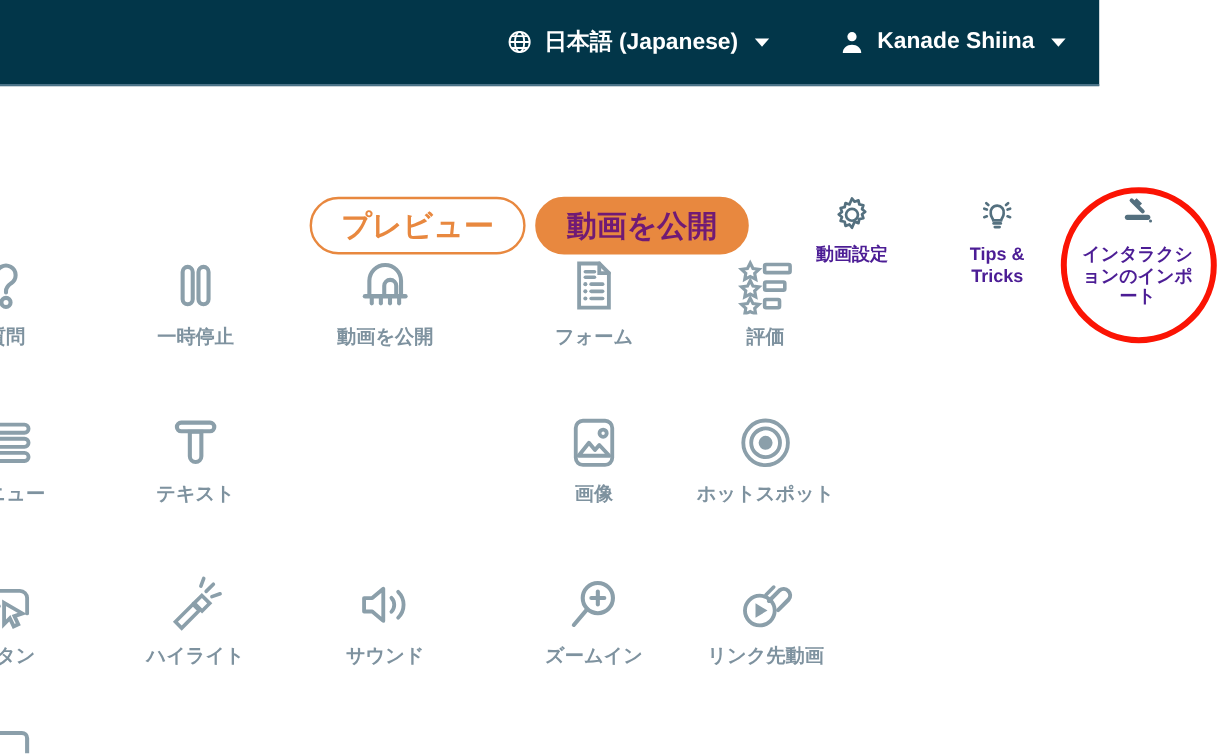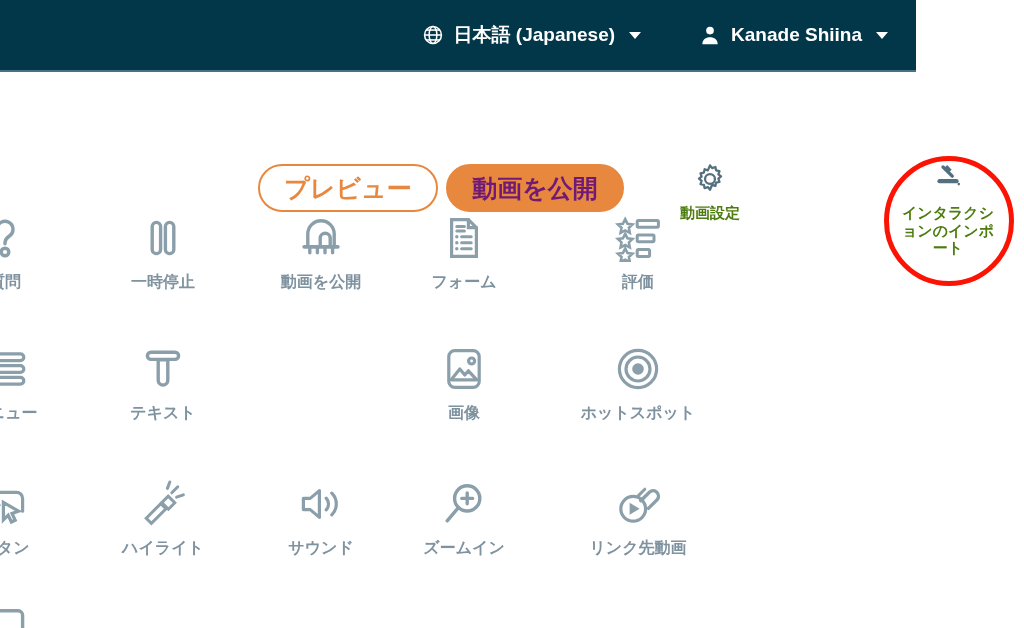--- a/index.html
+++ b/index.html
@@ -59,21 +59,21 @@
   .toolitem {
     position: absolute;
     display: flex; flex-direction: column; align-items: center;
     cursor: pointer; text-align: center;
     color: #54707f;
   }
   .toolitem .glyph { width: 34px; height: 34px; color:#54707f; }
   .toolitem .glyph svg { display:block; width:100%; height:100%; }
   .toolitem .tlabel {
     margin-top: 8px; font-size: 15px; font-weight: bold;
-    color: #4d7c0f; line-height: 1.18;
+    color: #4c1d95; line-height: 1.18;
   }
   #tool-video-settings { left: 660px; top: 90px; width: 100px; }
   #tool-tips          { left: 795px; top: 90px; width: 72px; }
   #tool-import        { left: 898px; top: 90px; width: 100px; justify-content: flex-end; }
 
   
   .annot-circle {
     position: absolute;
     left: 884px; top: 84px; width: 130px; height: 130px;
     border: 5px solid #fb1404;
@@ -96,21 +96,21 @@
   .cell .gicon { width: 48px; height: 48px; color: #8b9faa; }
   .cell .gicon svg { display:block; width:100%; height:100%; }
   .cell .glabel {
     margin-top: 10px; font-size: 16px; font-weight: bold;
     color: #7e929f; line-height: 1.3; width: 120px;
   }
   
   .c0 { left: -70px; }
   .c1 { left: 88px; text-align: center; }
   .c2 { left: 246px; }
-  .c3 { left: 389px; }
+  .c3 { left: 420px; }
   .c4 { left: 563px; }
   
   .r0 { top: 12px; }
   .r1 { top: 143px; }
   .r2 { top: 278px; }
   .r3 { top: 400px; }
 </style>
 </head>
 <body>
 
@@ -153,20 +153,36 @@
     <div class="toolitem" id="tool-video-settings">
       <span class="glyph">
         <svg viewBox="0 0 24 24" fill="none" stroke="currentColor" stroke-width="1.6" stroke-linejoin="round">
           <circle cx="12" cy="12" r="3.5"></circle>
           <path d="M12 2.4l1.5 1.9 2.3-.8.5 2.4 2.4.5-.8 2.3 1.9 1.5-1.9 1.5.8 2.3-2.4.5-.5 2.4-2.3-.8L12 19.6l-1.5-1.9-2.3.8-.5-2.4-2.4-.5.8-2.3L4.2 11.8l1.9-1.5-.8-2.3 2.4-.5.5-2.4 2.3.8z"></path>
         </svg>
       </span>
       <span class="tlabel">動画設定</span>
     </div>
 
+    <div class="toolitem" id="tool-tips">
+      <span class="glyph">
+        <svg viewBox="0 0 24 24" fill="none" stroke="currentColor" stroke-width="1.6" stroke-linecap="round">
+          <path d="M8.2 11.4a3.9 3.9 0 1 1 7.6 0c0 1.7-1.2 2.6-1.5 3.9h-4.6c-.3-1.3-1.5-2.2-1.5-3.9z"></path>
+          <line x1="9.9" y1="17.1" x2="14.1" y2="17.1"></line>
+          <line x1="10.6" y1="19.2" x2="13.4" y2="19.2"></line>
+          <line x1="4.4" y1="8.4" x2="5.9" y2="8.9"></line>
+          <line x1="4.4" y1="13.4" x2="5.9" y2="12.9"></line>
+          <line x1="19.6" y1="8.4" x2="18.1" y2="8.9"></line>
+          <line x1="19.6" y1="13.4" x2="18.1" y2="12.9"></line>
+          <line x1="5.6" y1="5.2" x2="6.8" y2="6.2"></line>
+          <line x1="18.4" y1="5.2" x2="17.2" y2="6.2"></line>
+        </svg>
+      </span>
+      <span class="tlabel">Tips &amp; Tricks</span>
+    </div>
 
     <div class="toolitem" id="tool-import">
       <span class="glyph">
         <svg viewBox="0 0 24 24" fill="none" stroke="currentColor" stroke-width="1.7" stroke-linecap="round">
           <path d="M8.5 3.5l6.5 6.5" stroke-width="2.4"></path>
           <path d="M11.4 2.2l3.2 3.2-2 2-3.2-3.2z" fill="currentColor" stroke="none"></path>
           <path d="M6 13.5h12" stroke-width="3"></path>
           <circle cx="19.6" cy="15.6" r="0.9" fill="currentColor" stroke="none"></circle>
         </svg>
       </span>

